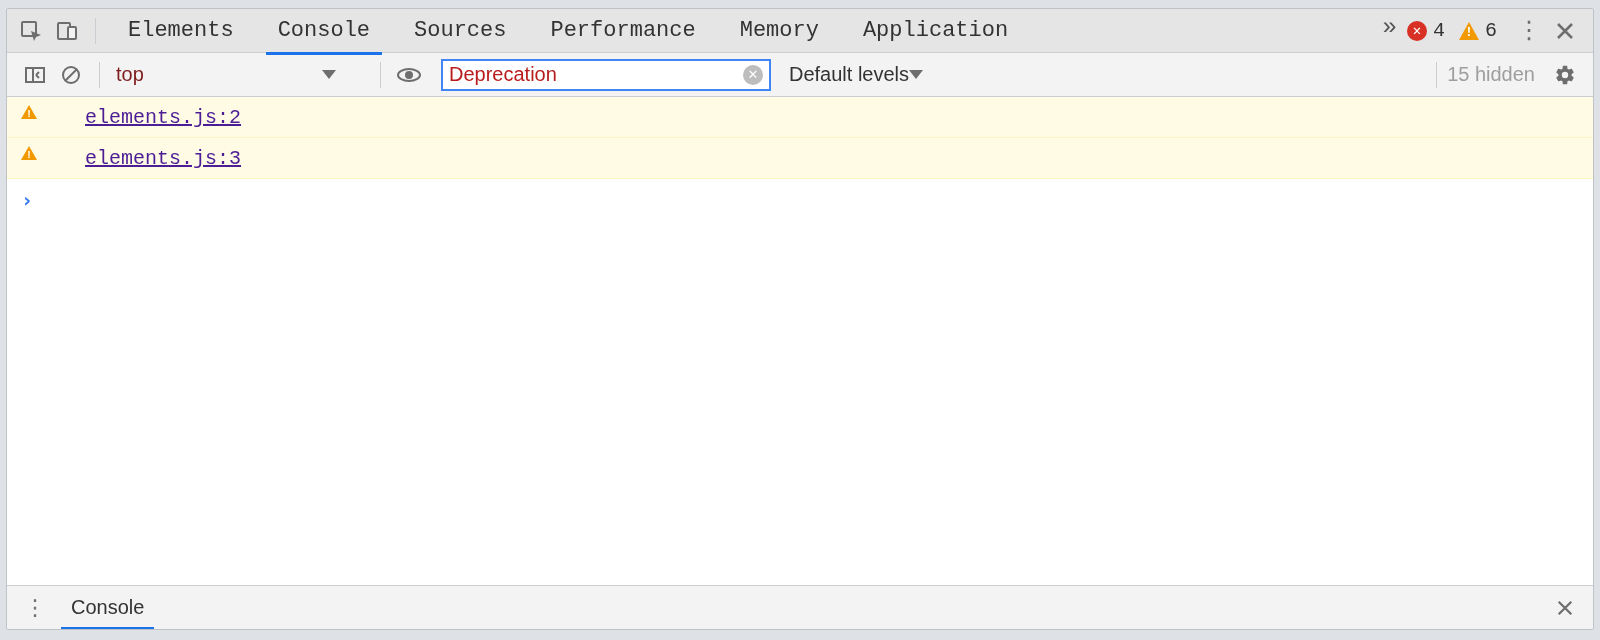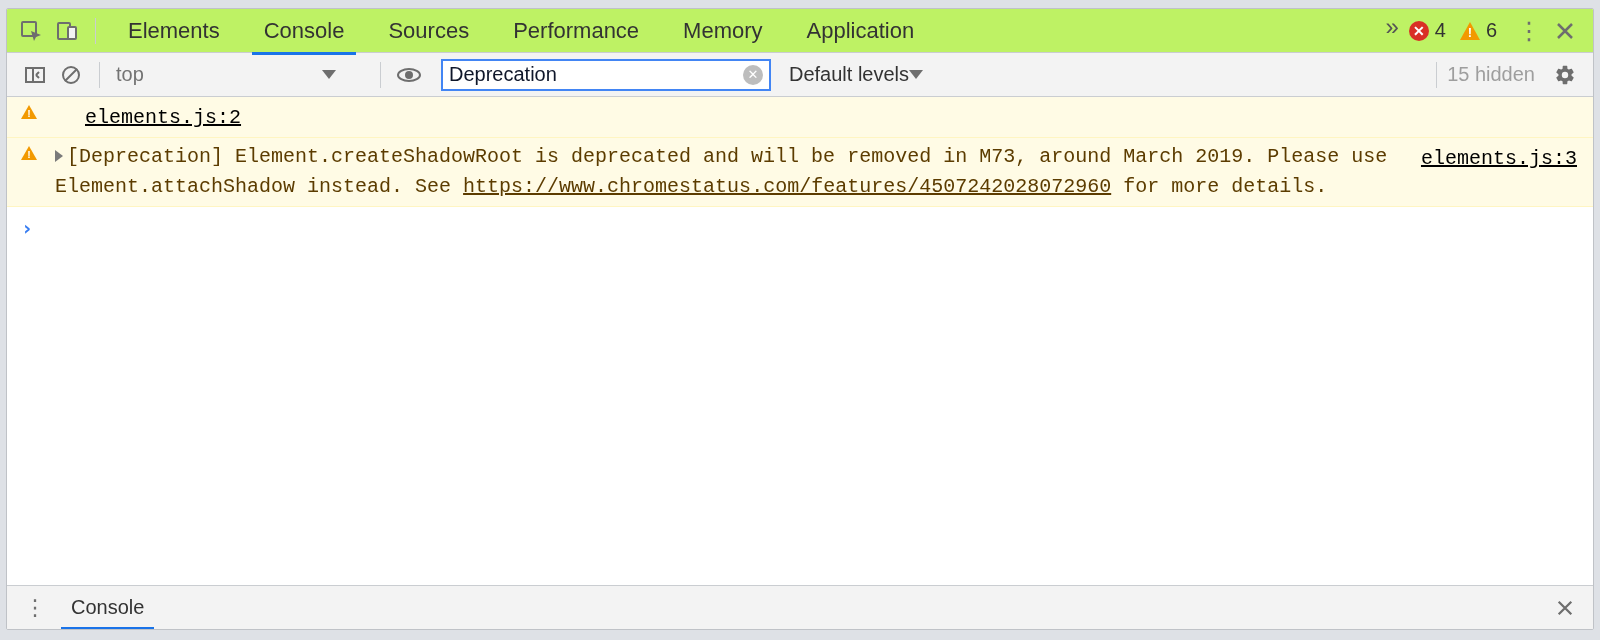--- a/index.html
+++ b/index.html
@@ -29,24 +29,25 @@
     border-radius:2px;
     height:622px;
     display:flex;
     flex-direction:column;
     overflow:hidden;
   }
   
   .tabs-row {
     height:44px;
     border-bottom:1px solid var(--border);
-    background:#bef264;
+    background:#e5e5e5;
     display:flex;
     align-items:stretch;
     padding:0 10px 0 6px;
+    font-family:Liberation Mono, monospace;
   }
   .tabs-left, .tabs-mid, .tabs-right {
     display:flex;
     align-items:center;
   }
   .tabs-mid { flex:1; }
   .icon-btn {
     width:36px; height:36px;
     display:flex; align-items:center; justify-content:center;
     color:#6e6e6e;
@@ -99,42 +100,42 @@
   .toolbar-row {
     height:44px;
     border-bottom:1px solid var(--border);
     background:#f3f3f3;
     display:flex;
     align-items:center;
     padding:0 10px;
     gap:0px;
   }
   .context-select {
-    font-size:20px; color:#737373;
+    font-size:20px; color:#7f1d1d;
     padding:4px 34px 4px 6px;
     position:relative;
     min-width:260px;
   }
   .tri-down {
     width:0;height:0;
     border-left:7px solid transparent;
     border-right:7px solid transparent;
     border-top:9px solid #6e6e6e;
     display:inline-block;
   }
   .filter-input {
     height:32px; width:330px;
     border:2px solid #4285f4;
     background:#fff;
     display:flex; align-items:center;
     padding:0 6px;
     gap:6px;
   }
   .filter-input .text {
-    flex:1; font-size:20px; color:#0f172a;
+    flex:1; font-size:20px; color:#b91c1c;
     outline:none; border:none; background:transparent;
   }
   .filter-input .clear {
     width:20px; height:20px; border-radius:50%; background:#bdbdbd;
     display:flex; align-items:center; justify-content:center;
     color:#fff; font-size:13px;
   }
   .levels {
     font-size:20px; color:#333;
     display:flex; align-items:center; gap:0;
@@ -162,21 +163,21 @@
   }
   .msg .gutter {
     width:34px; flex-shrink:0;
     display:flex; align-items:flex-start; gap:6px;
     padding-top:4px;
   }
   .msg .content {
     flex:1;
   }
   .msg .source {
-    color:#000000;
+    color:#4c1d95;
     text-decoration:underline;
     white-space:nowrap;
     padding-left:30px;
     padding-top:2px;
   }
   .msg a { color:var(--warn-link); text-decoration:underline; }
   .expand-tri {
     width:0;height:0;
     border-top:6px solid transparent;
     border-bottom:6px solid transparent;
@@ -319,21 +320,20 @@
         <div class="msg">
           <div class="gutter">
             <span class="warn-tri sm"></span>
           </div>
           <div class="source">elements.js:2</div>
         </div>
         <div class="msg">
           <div class="gutter">
             <span class="warn-tri sm"></span>
           </div>
-          <div class="content"><span class="expand-tri"></span>[Deprecation] Element.createShadowRoot is deprecated and will be removed in M73, around March 2019. Please use Element.attachShadow instead. See <a>https://www.chromestatus.com/features/4507242028072960</a> for more details.</div>
           <div class="source">elements.js:3</div>
         </div>
       </div>
     <div class="prompt-row">
       <span class="prompt-chevron">›</span>
     </div>
   </div>
 
   <div class="drawer-row">
     <div class="icon-btn" style="font-size:22px;">⋮</div>

